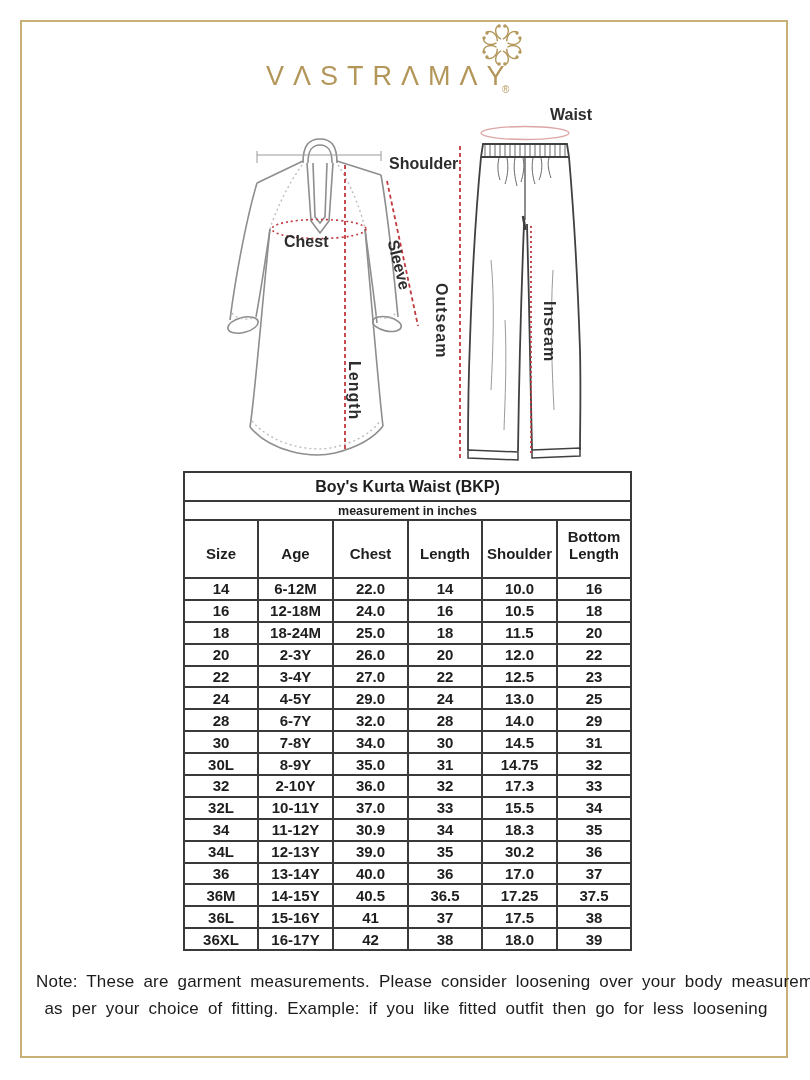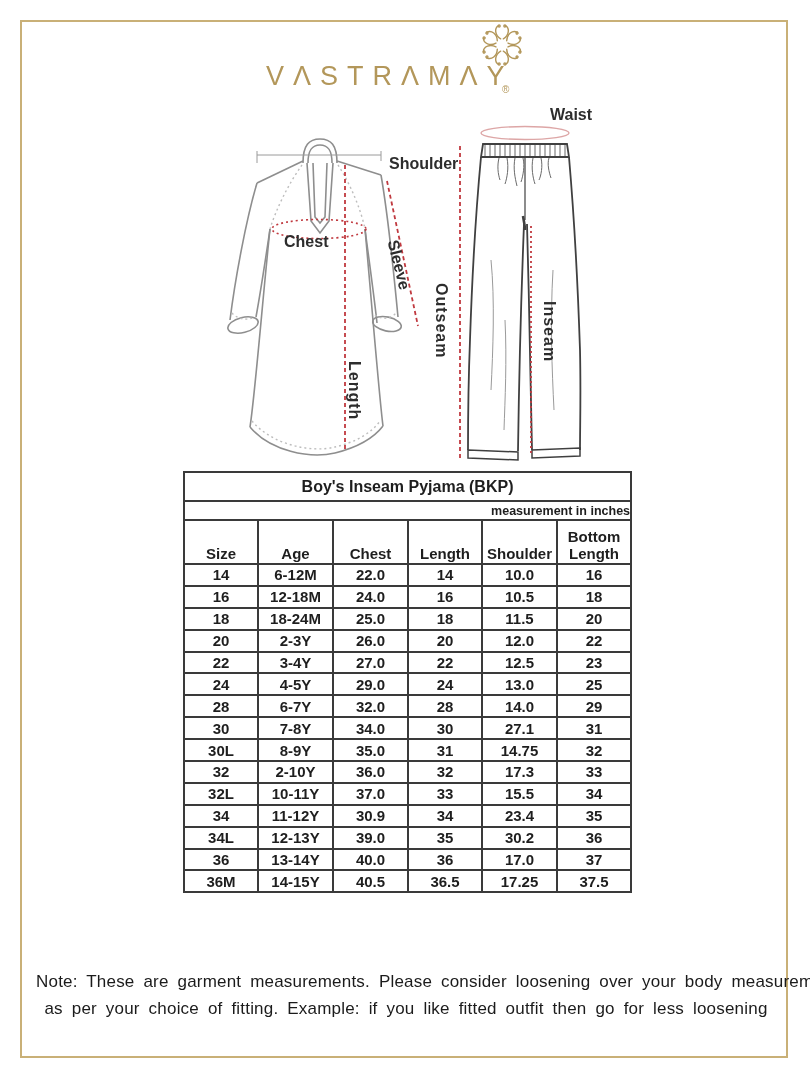--- a/index.html
+++ b/index.html
@@ -27,22 +27,22 @@
 
   .kurta-svg{position:absolute;left:185px;top:115px;}
   .pyjama-svg{position:absolute;left:435px;top:120px;}
 
   
   .size-table{position:absolute;left:183px;top:471px;width:447px;border-collapse:collapse;
               table-layout:fixed;background:#fff;}
   .size-table th,.size-table td{border:2px solid #3a3a3a;text-align:center;color:#1e1e1e;
               padding:0;overflow:hidden;}
   .title-row th{font-size:16px;height:27px;font-weight:700;}
-  .subtitle-row th{font-size:12.5px;height:17px;font-weight:700;text-align:right;}
-  .header-row th{font-size:15px;height:42px;vertical-align:bottom;padding-bottom:0;
+  .subtitle-row th{font-size:12.5px;height:17px;font-weight:700;}
+  .header-row th{font-size:15px;height:42px;vertical-align:bottom;padding-bottom:14px;
               line-height:1.12;font-weight:700;}
   .size-table tbody td{font-size:15px;font-weight:700;height:19.9px;line-height:1;}
 
   
   .note{position:absolute;left:36px;top:972px;width:740px;text-align:center;
         font-size:17px;color:#1b1b1b;}
   .note div{margin-bottom:7px;word-spacing:4px;letter-spacing:0.2px;white-space:nowrap;}
 </style>
 </head>
 <body>
@@ -169,21 +169,21 @@
     <colgroup>
       <col style="width:74px">
         <col style="width:75px">
         <col style="width:75px">
       <col style="width:74px">
         <col style="width:75px">
         <col style="width:74px">
     </colgroup>
     <thead>
       <tr class="title-row">
-        <th colspan="6">Boy's Inseam Pyjama (BKP)</th>
+        <th colspan="6">Boy's Kurta Waist (BKP)</th>
       </tr>
       <tr class="subtitle-row">
         <th colspan="6">measurement in inches</th>
       </tr>
       <tr class="header-row" id="col-header-row">
           <th>Size</th>
           <th>Age</th>
           <th>Chest</th>
           <th>Length</th>
           <th>Shoulder</th>
@@ -245,21 +245,21 @@
           <td>32.0</td>
           <td>28</td>
           <td>14.0</td>
           <td>29</td>
         </tr>
         <tr>
           <td>30</td>
           <td>7-8Y</td>
           <td>34.0</td>
           <td>30</td>
-          <td>27.1</td>
+          <td>14.5</td>
           <td>31</td>
         </tr>
         <tr>
           <td>30L</td>
           <td>8-9Y</td>
           <td>35.0</td>
           <td>31</td>
           <td>14.75</td>
           <td>32</td>
         </tr>
@@ -277,21 +277,21 @@
           <td>37.0</td>
           <td>33</td>
           <td>15.5</td>
           <td>34</td>
         </tr>
         <tr>
           <td>34</td>
           <td>11-12Y</td>
           <td>30.9</td>
           <td>34</td>
-          <td>23.4</td>
+          <td>18.3</td>
           <td>35</td>
         </tr>
         <tr>
           <td>34L</td>
           <td>12-13Y</td>
           <td>39.0</td>
           <td>35</td>
           <td>30.2</td>
           <td>36</td>
         </tr>
@@ -304,20 +304,36 @@
           <td>37</td>
         </tr>
         <tr>
           <td>36M</td>
           <td>14-15Y</td>
           <td>40.5</td>
           <td>36.5</td>
           <td>17.25</td>
           <td>37.5</td>
         </tr>
+        <tr>
+          <td>36L</td>
+          <td>15-16Y</td>
+          <td>41</td>
+          <td>37</td>
+          <td>17.5</td>
+          <td>38</td>
+        </tr>
+        <tr>
+          <td>36XL</td>
+          <td>16-17Y</td>
+          <td>42</td>
+          <td>38</td>
+          <td>18.0</td>
+          <td>39</td>
+        </tr>
       </tbody>
   </table>
 
   <div class="note">
     <div>Note: These are garment measurements. Please consider loosening over your body measurements</div>
     <div>as per your choice of fitting. Example: if you like fitted outfit then go for less loosening</div>
   </div>
 
 </div>
 

